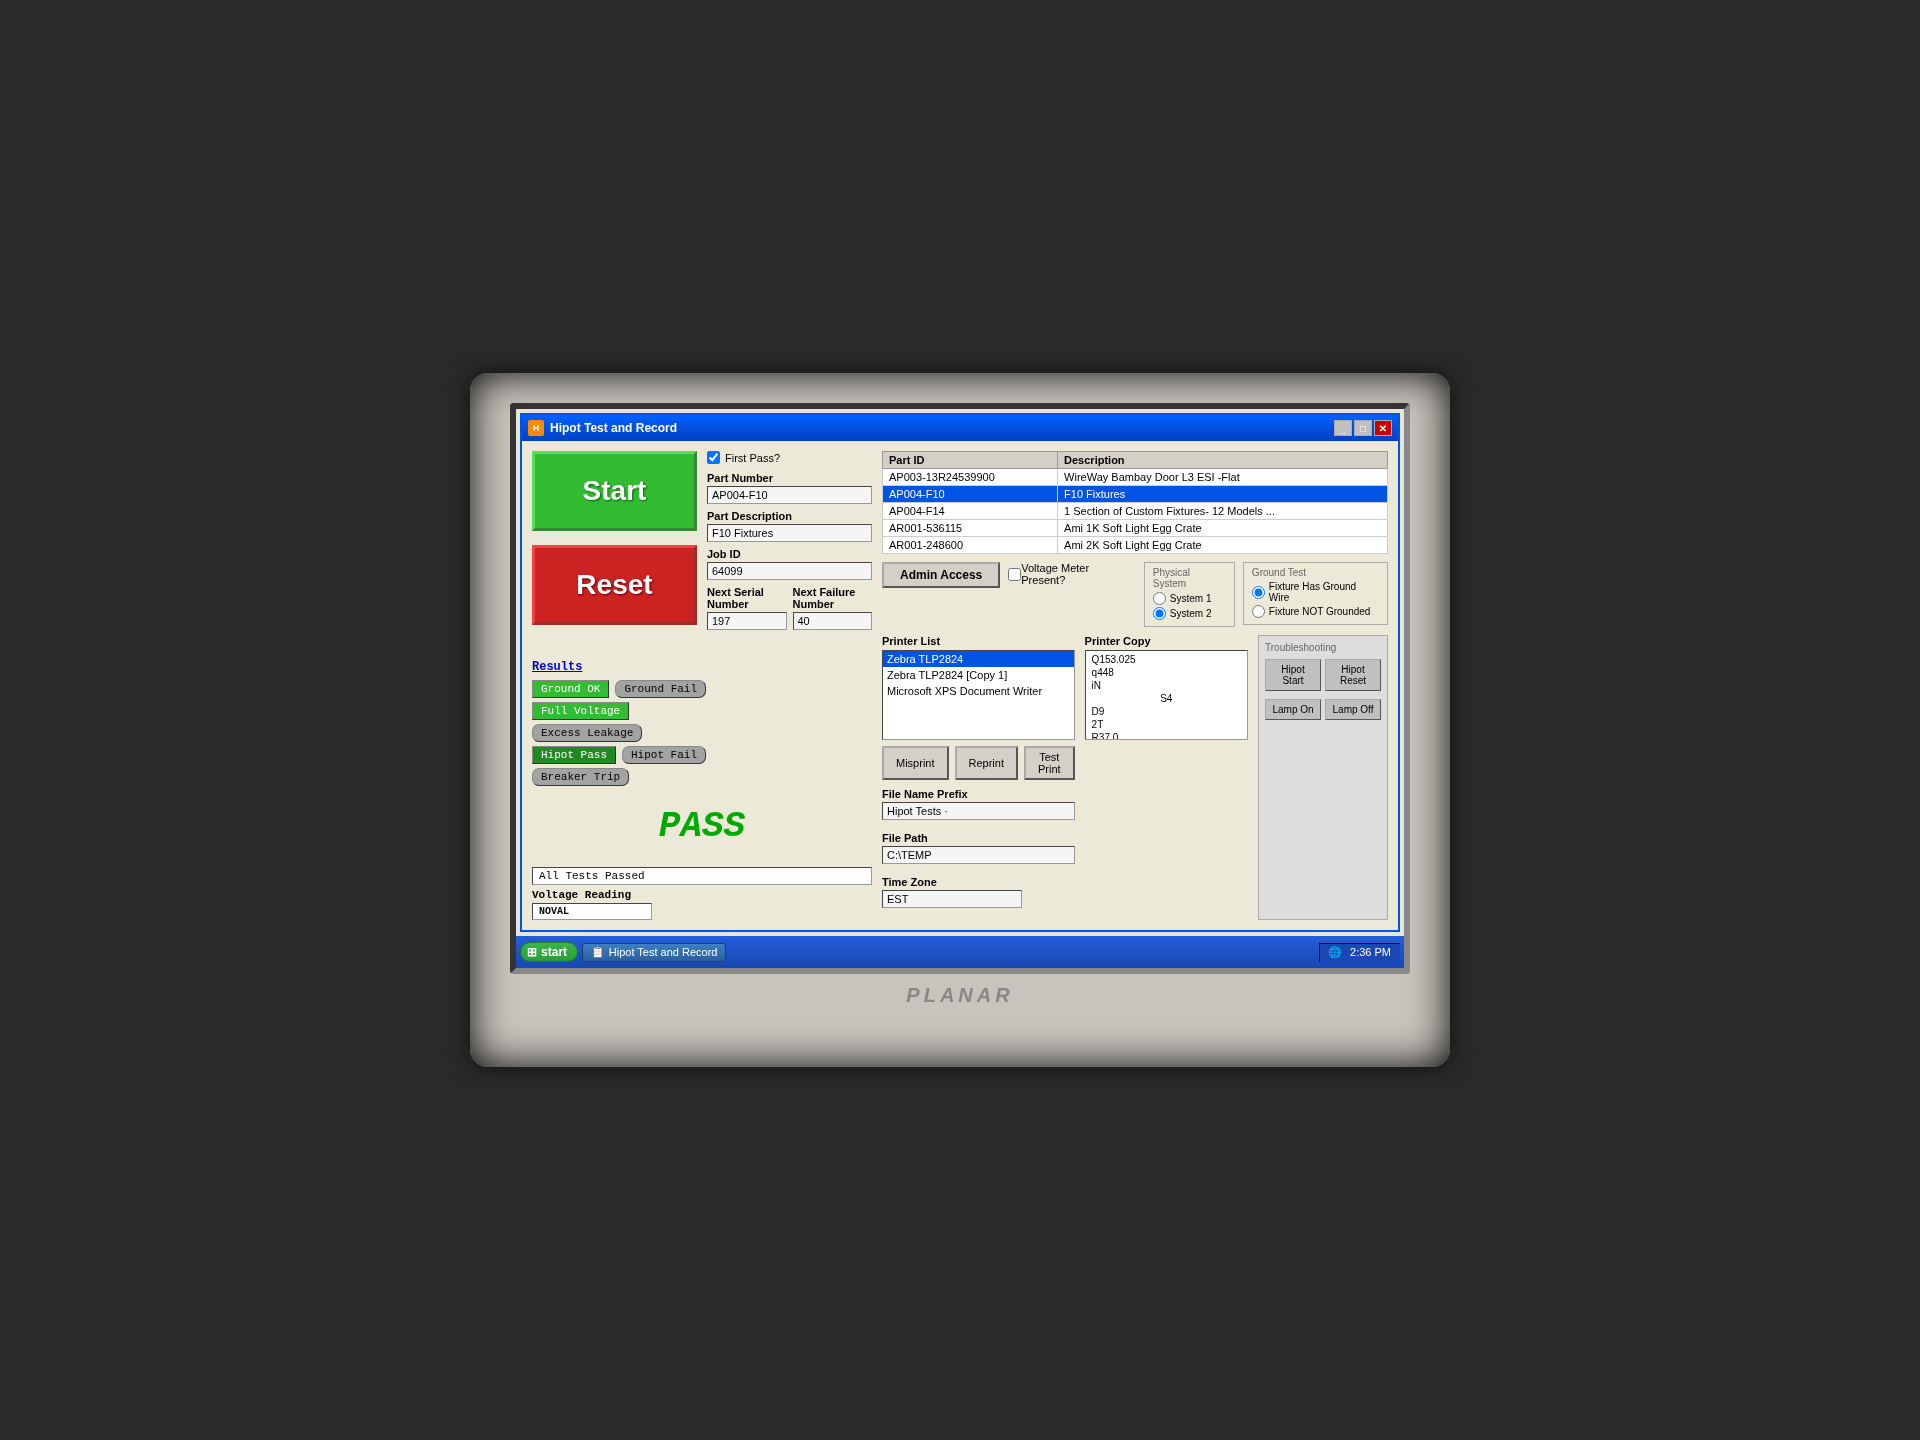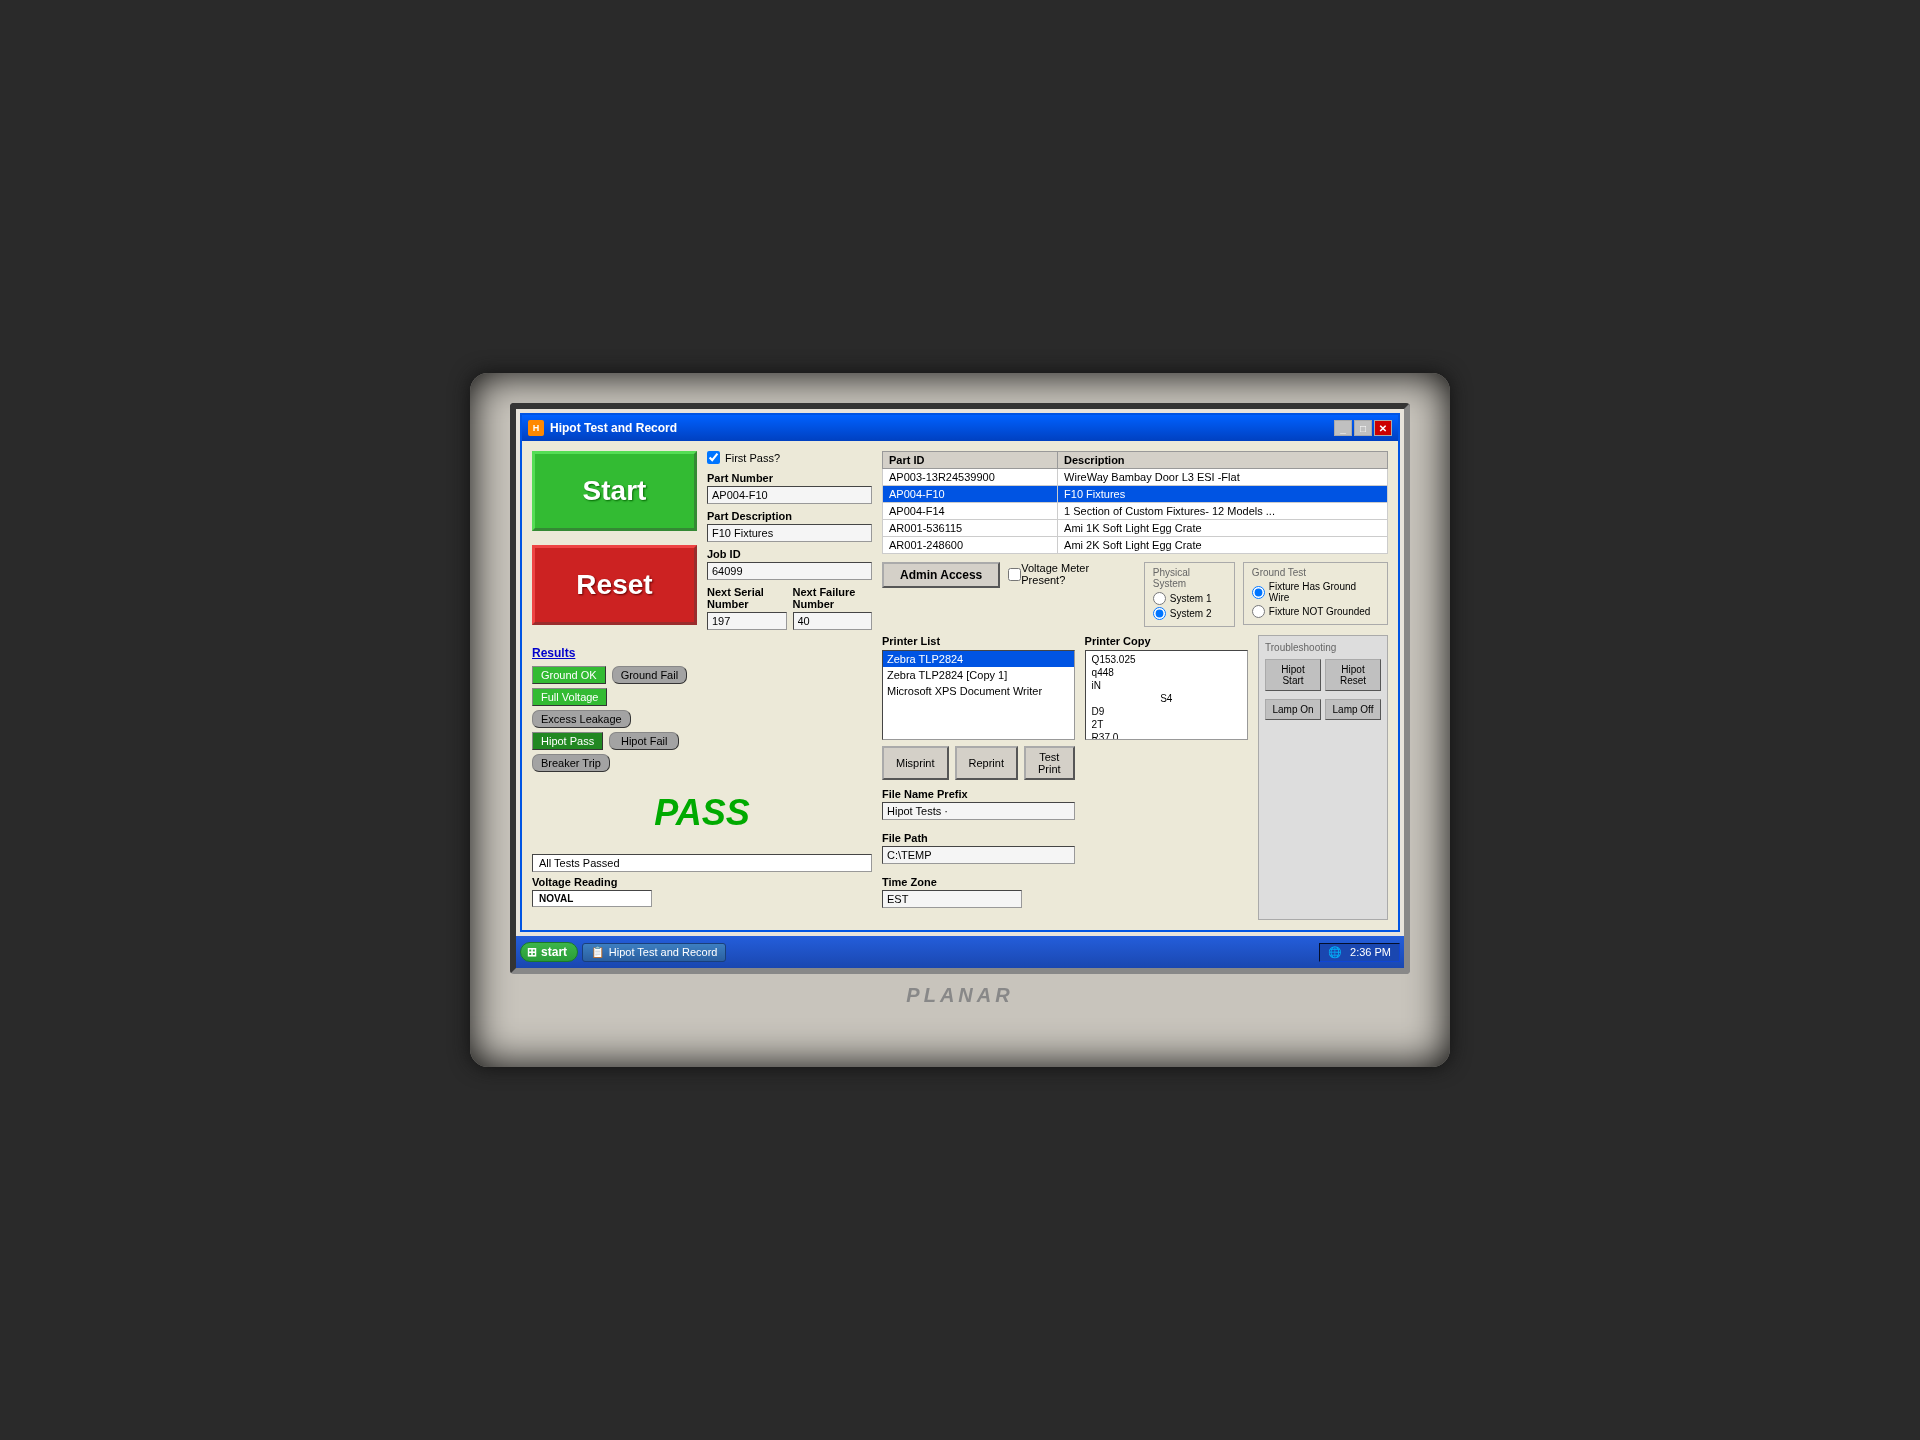--- a/index.html
+++ b/index.html
@@ -196,21 +196,22 @@
       font-size: 11px;
       width: 100%;
       margin-bottom: 6px;
     }
 
     .field-input.narrow {
       width: 140px;
     }
 
     .results-section {
-      margin-top: 10px;
+      margin-top: 24px;
+      font-family: Liberation Mono, monospace;
     }
 
     .results-title {
       font-weight: bold;
       font-size: 12px;
       text-decoration: underline;
       color: #0000cc;
       margin-bottom: 6px;
     }
 

